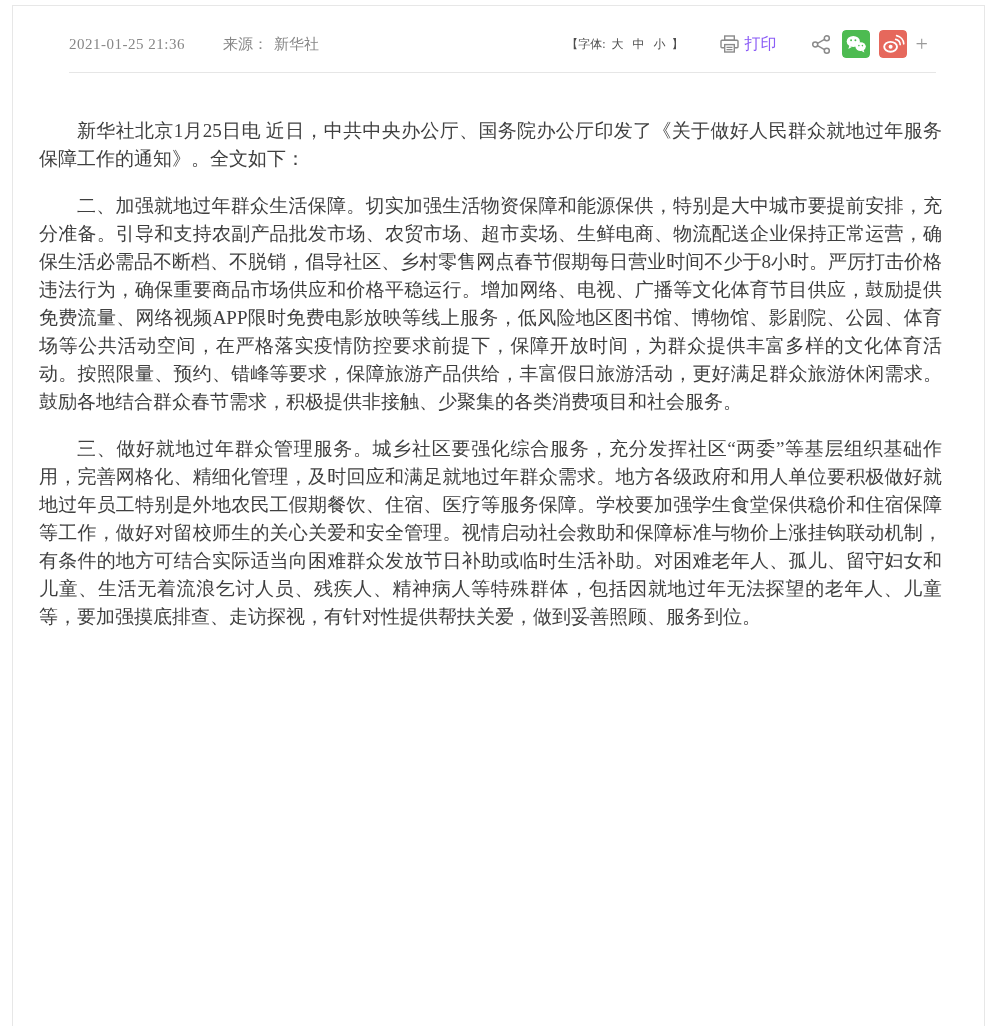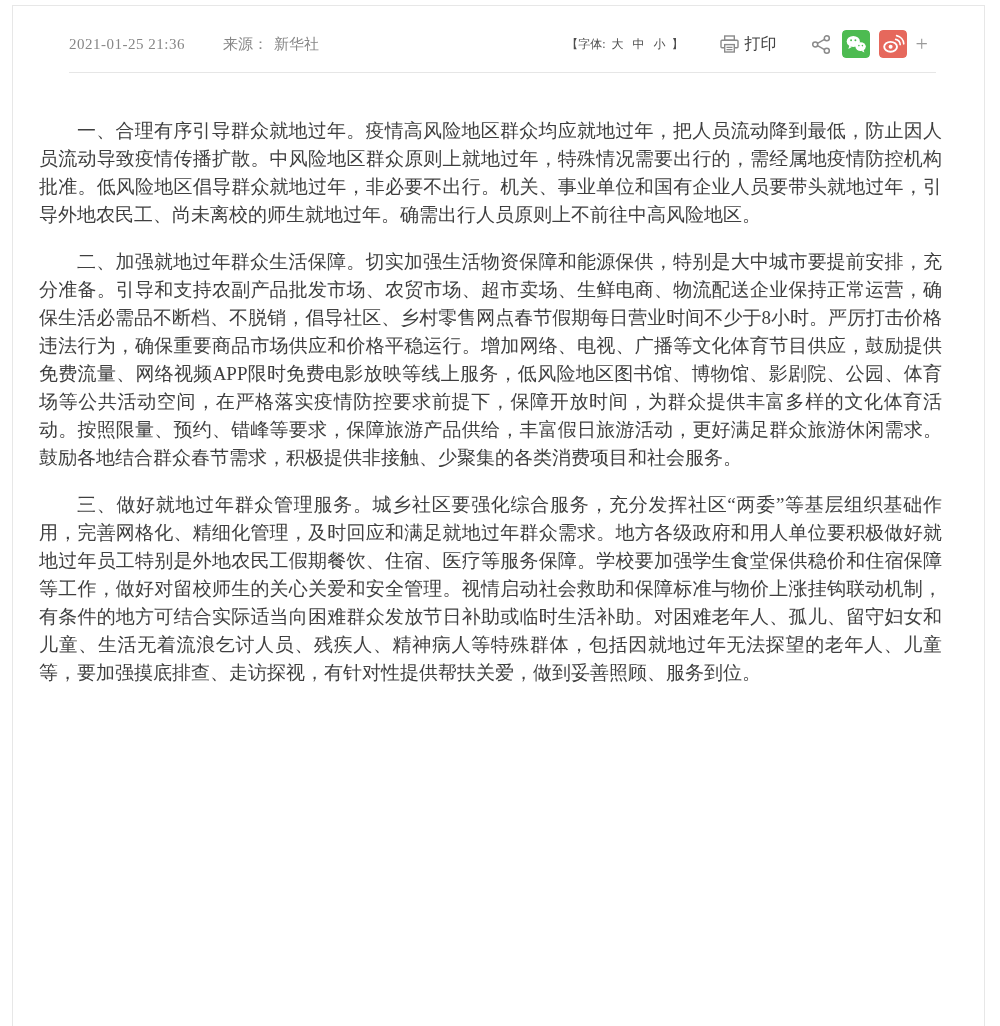--- a/index.html
+++ b/index.html
@@ -55,21 +55,21 @@
     cursor: default;
   }
   .font-size-btn {
     margin: 0 3px;
     cursor: pointer;
   }
   .print-btn {
     display: flex;
     align-items: center;
     margin-left: 36px;
-    color: #404040;
+    color: #8b5cf6;
     font-size: 16px;
     cursor: pointer;
   }
   .print-btn .print-label { margin-left: 6px; }
   .share-group { display: flex; align-items: center; margin-left: 34px; }
   .icon-btn {
     display: inline-flex;
     align-items: center;
     justify-content: center;
     cursor: pointer;
@@ -209,18 +209,18 @@
         </span>
 
         <span class="more-share">+</span>
       </span>
     </div>
   </div>
 
   <hr class="divider">
 
   <div class="article-body">
-    <p>一、合理有序引导群众就地过年。疫情高风险地区群众均应就地过年，把人员流动降到最低，防止因人员流动导致疫情传播扩散。中风险地区群众原则上就地过年，特殊情况需要出行的，需经属地疫情防控机构批准。低风险地区倡导群众就地过年，非必要不出行。机关、事业单位和国有企业人员要带头就地过年，引导外地农民工、尚未离校的师生就地过年。确需出行人员原则上不前往中高风险地区。</p>
+    <p>新华社北京1月25日电 近日，中共中央办公厅、国务院办公厅印发了《关于做好人民群众就地过年服务保障工作的通知》。全文如下：</p>
     <p>二、加强就地过年群众生活保障。切实加强生活物资保障和能源保供，特别是大中城市要提前安排，充分准备。引导和支持农副产品批发市场、农贸市场、超市卖场、生鲜电商、物流配送企业保持正常运营，确保生活必需品不断档、不脱销，倡导社区、乡村零售网点春节假期每日营业时间不少于8小时。严厉打击价格违法行为，确保重要商品市场供应和价格平稳运行。增加网络、电视、广播等文化体育节目供应，鼓励提供免费流量、网络视频APP限时免费电影放映等线上服务，低风险地区图书馆、博物馆、影剧院、公园、体育场等公共活动空间，在严格落实疫情防控要求前提下，保障开放时间，为群众提供丰富多样的文化体育活动。按照限量、预约、错峰等要求，保障旅游产品供给，丰富假日旅游活动，更好满足群众旅游休闲需求。鼓励各地结合群众春节需求，积极提供非接触、少聚集的各类消费项目和社会服务。</p>
     <p>三、做好就地过年群众管理服务。城乡社区要强化综合服务，充分发挥社区“两委”等基层组织基础作用，完善网格化、精细化管理，及时回应和满足就地过年群众需求。地方各级政府和用人单位要积极做好就地过年员工特别是外地农民工假期餐饮、住宿、医疗等服务保障。学校要加强学生食堂保供稳价和住宿保障等工作，做好对留校师生的关心关爱和安全管理。视情启动社会救助和保障标准与物价上涨挂钩联动机制，有条件的地方可结合实际适当向困难群众发放节日补助或临时生活补助。对困难老年人、孤儿、留守妇女和儿童、生活无着流浪乞讨人员、残疾人、精神病人等特殊群体，包括因就地过年无法探望的老年人、儿童等，要加强摸底排查、走访探视，有针对性提供帮扶关爱，做到妥善照顾、服务到位。</p>
   </div>
 
 </div>
 
 </body></html>

